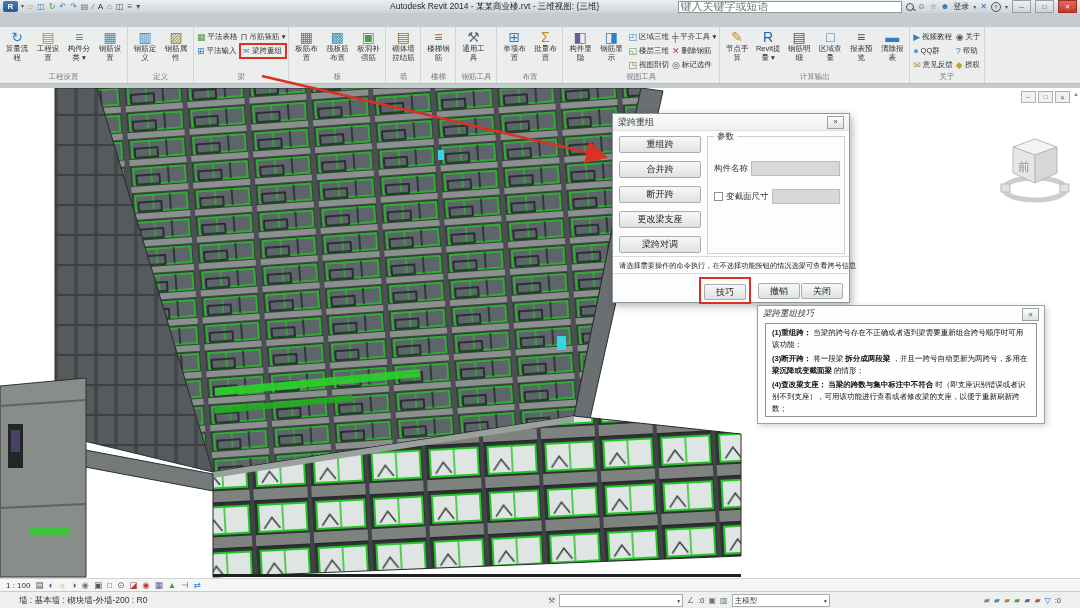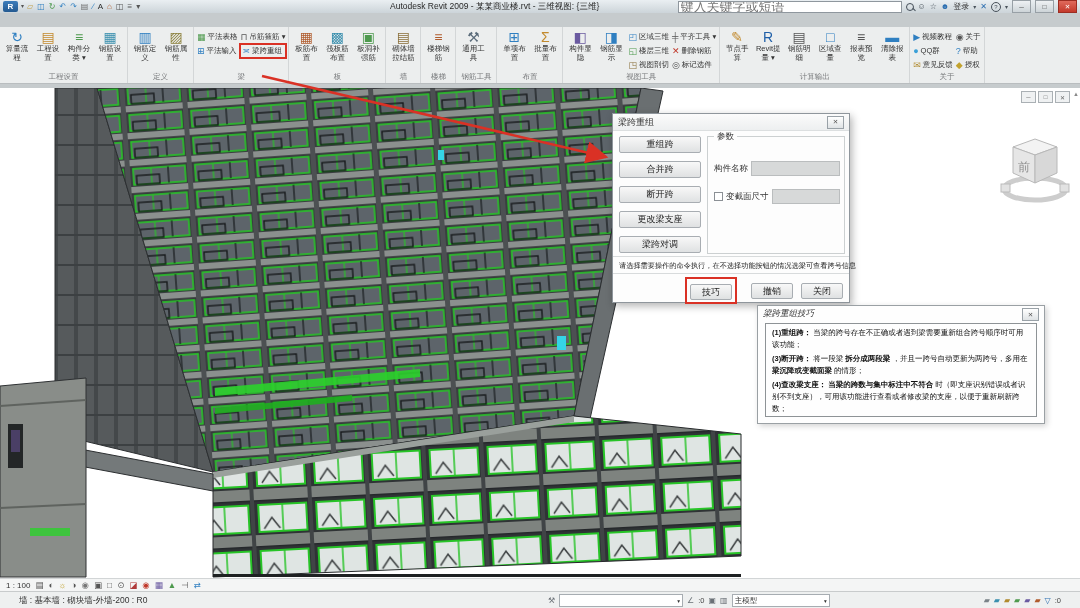--- a/index.html
+++ b/index.html
@@ -9,22 +9,22 @@
   .abs{position:absolute;}
   
   .titlebar{left:0;right:0;top:0;height:13px;background:linear-gradient(#eaeff2,#ccd4d9);
     display:flex;align-items:center;padding:0 3px;gap:3px;font-size:8px;}
   .rlogo{width:15px;height:11px;background:linear-gradient(#3d7dbb,#245a91);color:#fff;font-size:8px;
     font-weight:bold;display:flex;align-items:center;justify-content:center;border-radius:2px;}
   .qat{display:flex;gap:4px;align-items:center;}
   .qicon{font-size:8px;line-height:9px;}
   .apptitle{position:absolute;left:390px;top:1px;font-size:8.5px;color:#2a2a2a;white-space:nowrap;}
   .tb-right{margin-left:auto;display:flex;align-items:center;gap:4px;}
-  .searchbox{width:218px;height:10px;border:1px solid #8f979e;background:#fff;font-size:13px;
-    padding:0 2px;font-family:Liberation Sans, sans-serif;}
+  .searchbox{width:218px;height:10px;border:1px solid #8f979e;background:#fff;font-size:11px;
+    padding:0 2px;font-family:Liberation Mono, monospace;}
   .lens{width:6px;height:6px;border:1.2px solid #46505a;border-radius:50%;position:relative;display:inline-block;}
   .lens::after{content:"";position:absolute;width:4px;height:1.2px;background:#46505a;transform:rotate(45deg);right:-3px;bottom:-1px;}
   .tbicon{font-size:8px;color:#49525b;}
   .signin{font-size:8px;color:#333;}
   .winbtn{width:17px;height:11px;border:1px solid #98a0a6;background:linear-gradient(#eef1f3,#cdd4d8);
     font-size:6.5px;display:flex;align-items:center;justify-content:center;color:#444;}
   .winbtn.close{background:linear-gradient(#e06a5c,#c3392b);color:#fff;border-color:#9c2d22;}
   
   .tabbar{left:0;right:0;top:13px;height:14px;background:#d2d6d8;display:flex;align-items:flex-end;padding-left:2px;}
   .tab{font-size:9px;color:#333;padding:1px 7px 2px;white-space:nowrap;}
@@ -62,21 +62,21 @@
   .dlg-actions{position:absolute;left:6px;top:22px;width:82px;display:flex;flex-direction:column;gap:8px;}
   .dbtn{height:17px;font-size:9px;border:1px solid #a8adb2;border-radius:2px;color:#222;
     background:linear-gradient(#f8f8f8,#dfe1e2);font-family:inherit;}
   .groupbox{position:absolute;left:94px;top:22px;width:136px;height:116px;border:1px solid #ccd0d1;}
   .gb-label{position:absolute;top:-6px;left:6px;background:#fdfdfd;padding:0 3px;font-size:8.5px;color:#333;}
   .frow{position:absolute;left:6px;right:4px;display:flex;align-items:center;gap:3px;font-size:8.5px;color:#333;}
   .fld{height:13px;background:#d7d9d9;border:1px solid #babdbe;flex:1;}
   .chk{width:7px;height:7px;border:1px solid #8b9095;background:#fff;flex:none;}
   .dlg-sep{position:absolute;left:0;right:0;height:1px;background:#d8dbdc;}
   .dlg-hint{position:absolute;left:6px;top:147px;font-size:7.2px;color:#222;white-space:nowrap;}
-  .dlg-footer{position:absolute;right:6px;top:163px;display:flex;align-items:center;justify-content:flex-end;gap:8px;}
+  .dlg-footer{position:absolute;right:6px;top:163px;display:flex;align-items:center;justify-content:flex-end;gap:1px;}
   .dbtn.foot{width:42px;height:16px;}
   .red-wrap{border:2px solid var(--red);padding:2px 3px;margin-right:6px;display:inline-block;}
   
   .tipspanel{position:absolute;left:757px;top:217px;width:286px;height:117px;background:#fefefe;
     border:1px solid #9aa0a4;box-shadow:2px 2px 6px rgba(0,0,0,.18);z-index:22;}
   .tips-title{display:flex;align-items:flex-start;padding:2px 5px;font-size:8.5px;color:#333;font-style:italic;}
   .tips-body{position:absolute;left:7px;right:7px;top:17px;bottom:6px;border:1px solid #8e9396;
     padding:3px 6px;font-size:7.5px;line-height:12px;color:#111;overflow:hidden;}
   .tip-line{margin-bottom:2px;}
   .tip-line b{font-weight:bold;margin-top:12px;}
@@ -109,21 +109,21 @@
         <span class="qicon" style="color: rgb(47, 127, 193);">↶</span>
         <span class="qicon" style="color: rgb(47, 127, 193);">↷</span>
         <span class="qicon" style="color: rgb(102, 102, 102);">▤</span>
         <span class="qicon" style="color: rgb(47, 127, 193);">∕</span>
         <span class="qicon" style="color: rgb(42, 42, 42);">A</span>
         <span class="qicon" style="color: rgb(176, 92, 46);">⌂</span>
         <span class="qicon" style="color: rgb(85, 85, 85);">◫</span>
         <span class="qicon" style="color: rgb(85, 85, 85);">≡</span>
         <span class="qicon" style="color: rgb(85, 85, 85);">▾</span>
       </div>
-    <div class="apptitle">Autodesk Revit 2009 -  某某商业楼.rvt - 三维视图: {三维}</div>
+    <div class="apptitle">Autodesk Revit 2014 -  某某商业楼.rvt - 三维视图: {三维}</div>
     <div class="tb-right">
       <input class="searchbox" placeholder="键入关键字或短语" style="">
       <span class="lens"></span>
       <span class="tbicon">☺</span>
       <span class="tbicon">☆</span>
       <span class="tbicon" style="color:#2a6db0;">☻</span>
       <span class="signin">登录</span>
       <span class="tbicon" style="font-size:6px;">▾</span>
       <span class="tbicon" style="color:#2a6db0;font-weight:bold;">✕</span>
       <span class="tbicon" style="border:1px solid #49525b;border-radius:50%;width:8px;height:8px;display:inline-flex;align-items:center;justify-content:center;font-size:6px;">?</span>

